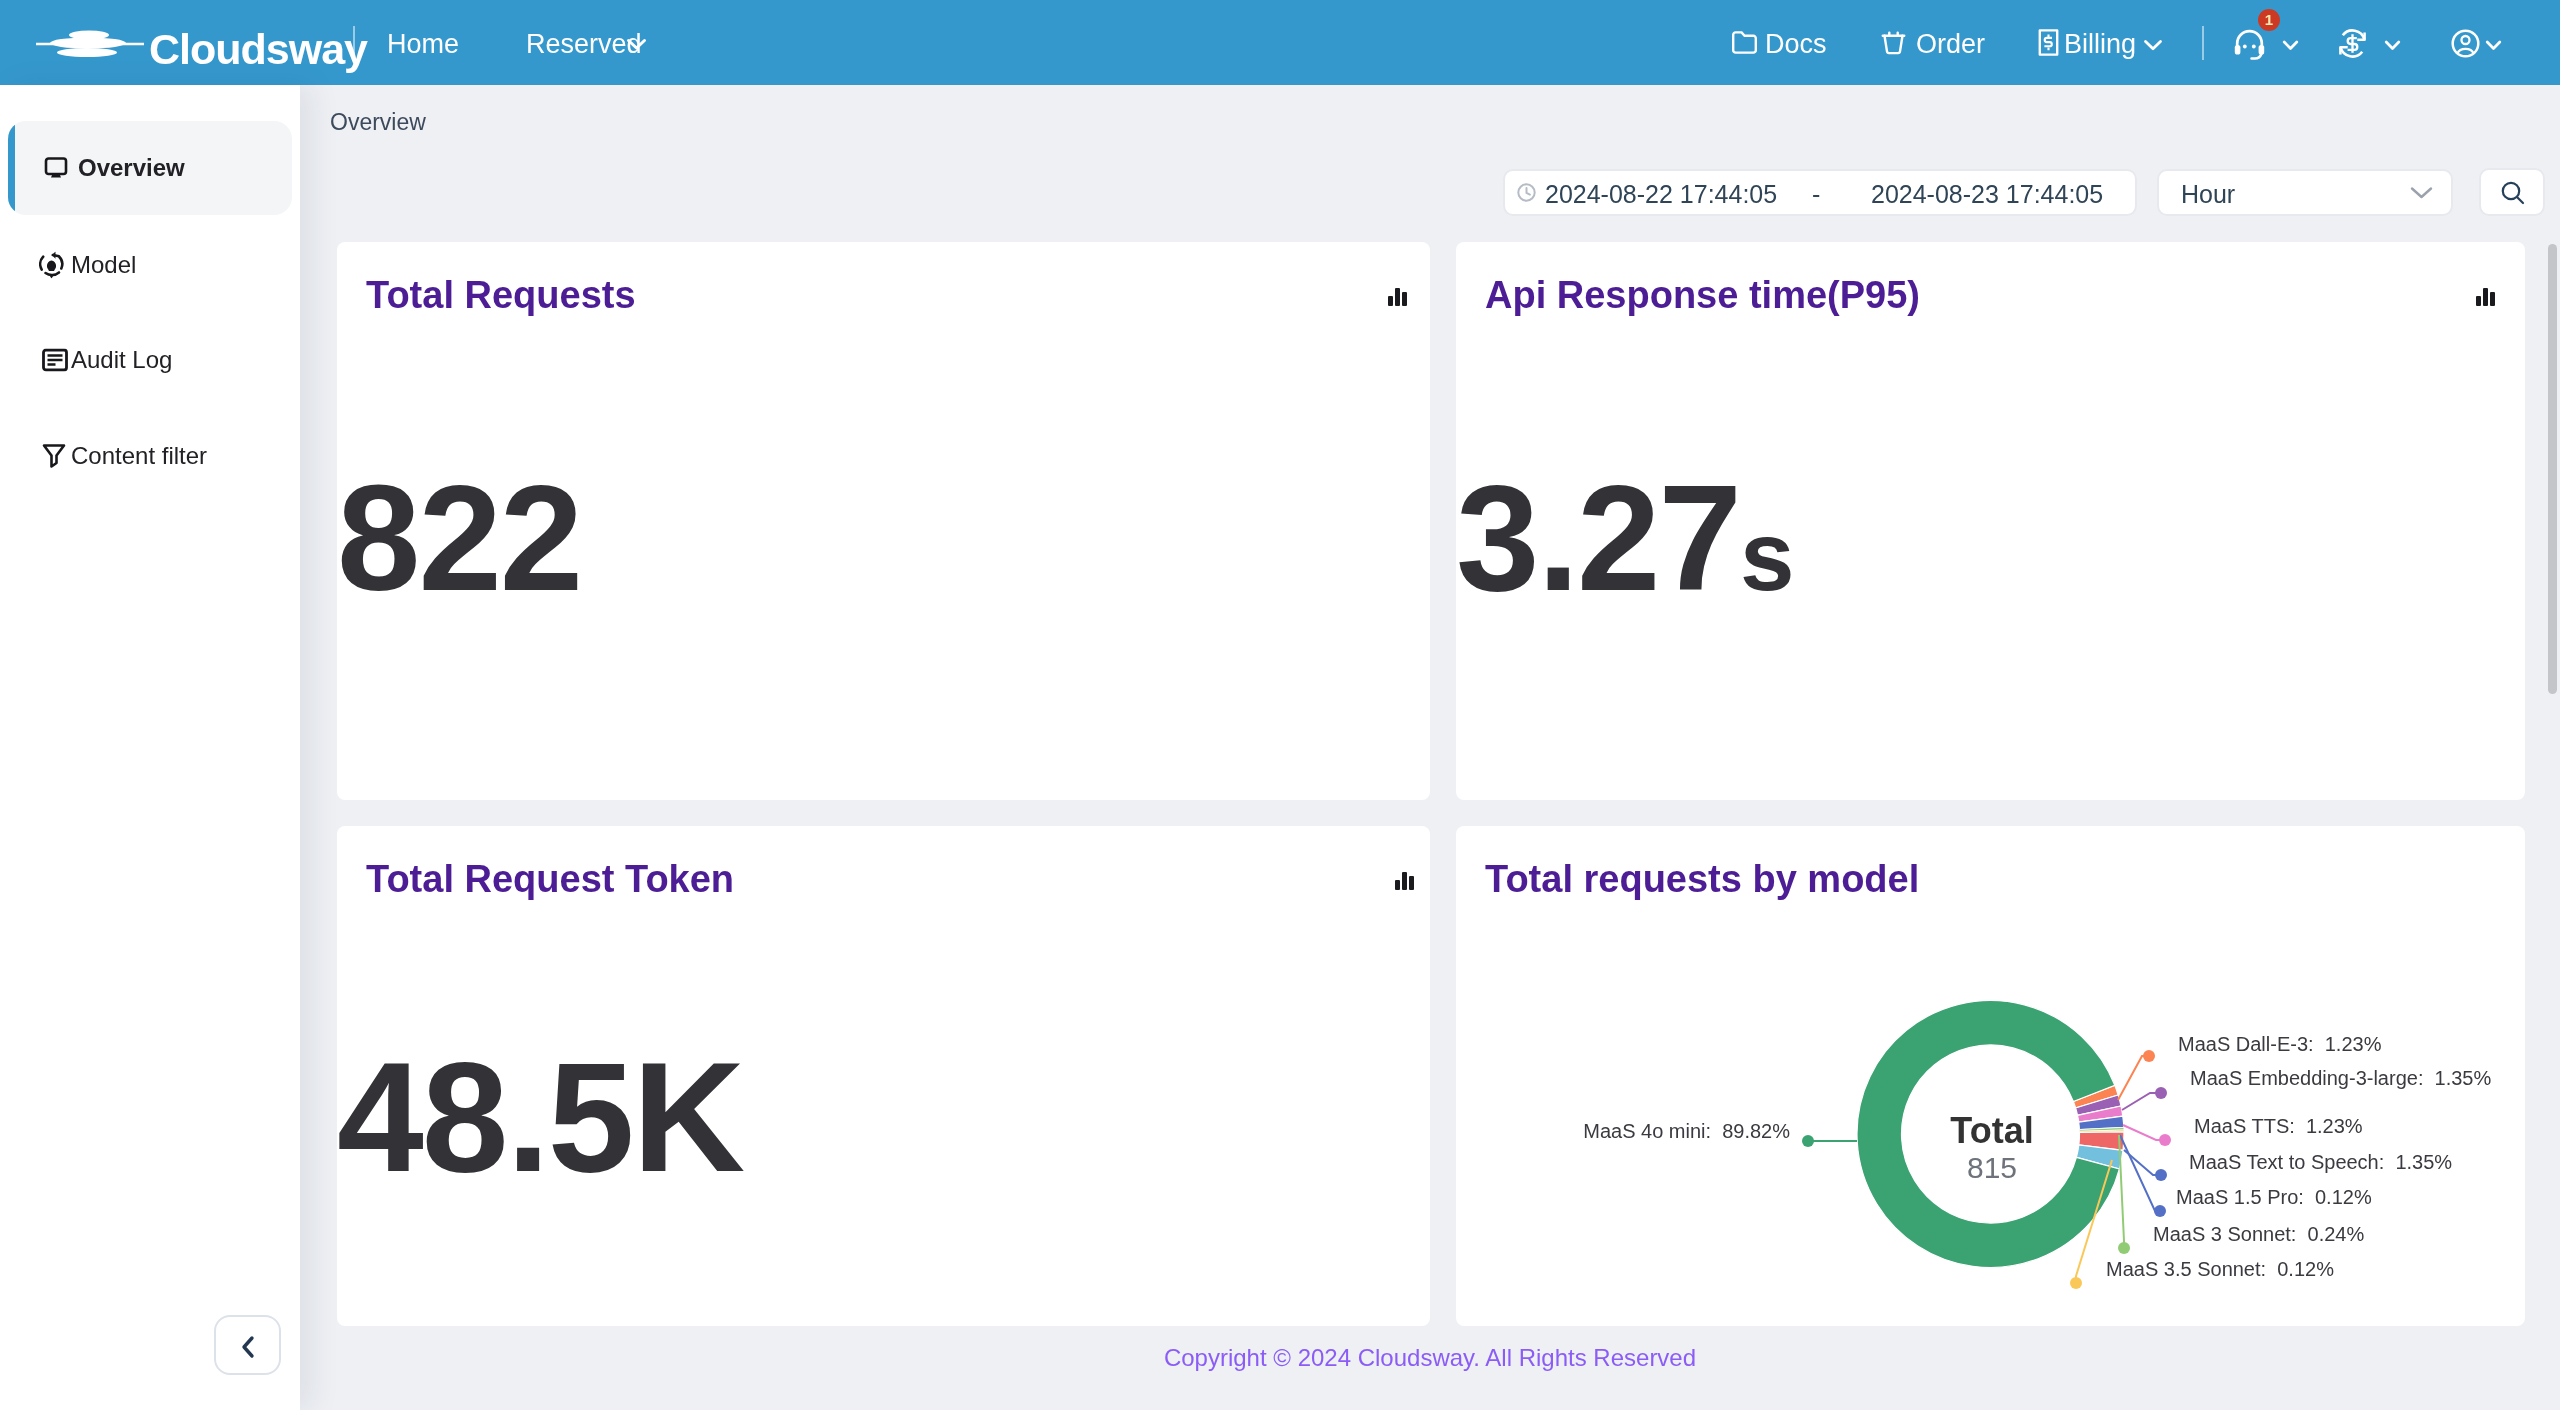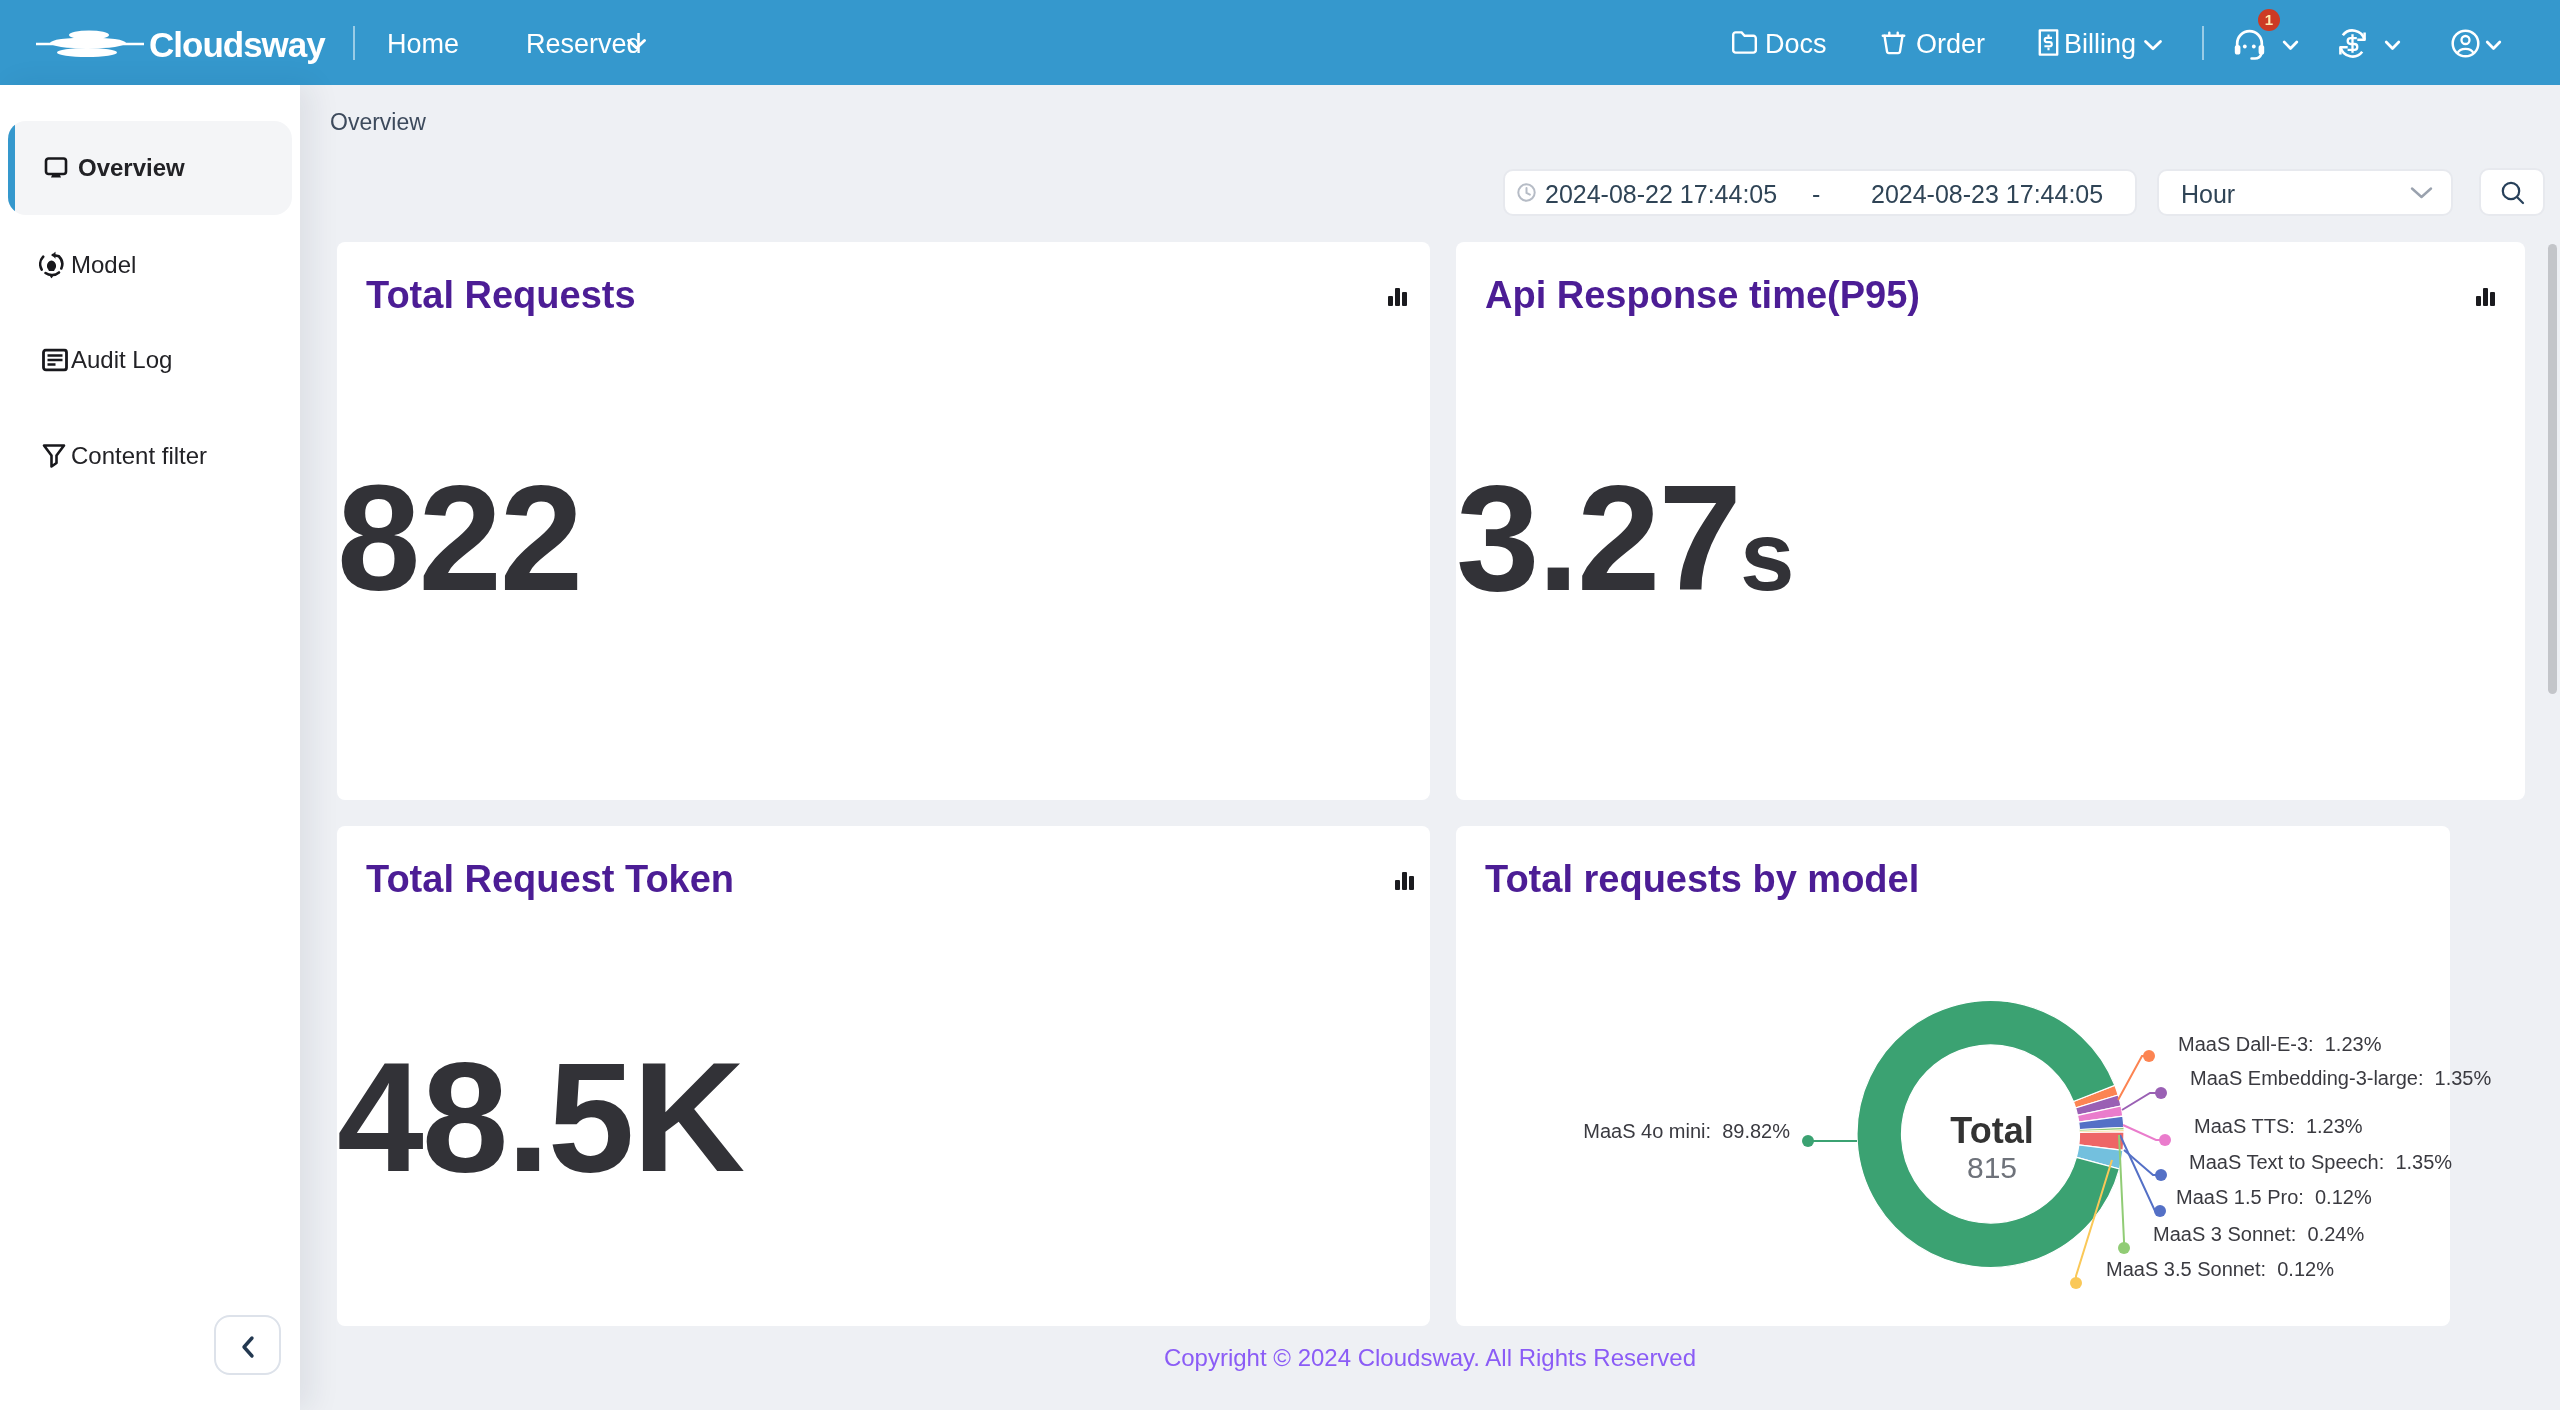--- a/index.html
+++ b/index.html
@@ -3,21 +3,21 @@
 <meta charset="utf-8">
 <style>
   * { margin:0; padding:0; box-sizing:border-box; }
   html,body { width:2560px; height:1410px; overflow:hidden;
     font-family:"Liberation Sans", sans-serif; background:#eef0f4; }
   .abs { position:absolute; }
 
   
   #topbar { position:absolute; left:0; top:0; width:2560px; height:85px; background:#3598cd; }
   #topbar .navtxt { position:absolute; color:#fff; font-size:27px; font-weight:400; }
-  #logo-text { position:absolute; left:149px; top:25px; color:#fff; font-size:35px; font-weight:700; letter-spacing:-1px;text-align:right; }
+  #logo-text { position:absolute; left:149px; top:25px; color:#fff; font-size:43px; font-weight:700; letter-spacing:-1px;text-align:right; }
   #nav-sep { position:absolute; left:353px; top:26px; width:2px; height:34px; background:rgba(255,255,255,.5); }
 
   
   #sidebar { position:absolute; left:0; top:85px; width:300px; height:1325px; background:#fff;
     box-shadow:12px 0 28px rgba(30,40,60,.08); }
   .side-item { position:absolute; left:0; width:300px; height:50px; color:#222226; font-size:24px; }
   .side-item svg { position:absolute; top:50%; transform:translateY(-50%); }
   .side-item .lbl { position:absolute; left:71px; top:50%; transform:translateY(-50%); }
   #active-item { position:absolute; left:8px; top:36px; width:284px; height:94px; background:#f4f5f7;
     border-radius:18px; overflow:hidden; }
@@ -31,21 +31,21 @@
   .inputbox { position:absolute; background:#fff; border:2px solid #e7e9ee; border-radius:10px; }
   #datebox  { left:1503px; top:169px; width:634px; height:47px; }
   #hourbox  { left:2157px; top:169px; width:296px; height:47px; }
   #searchbtn{ left:2479px; top:168px; width:66px; height:48px; }
   .dtxt { position:absolute; font-size:25px; color:#2f4456; }
 
   .card { position:absolute; background:#fff; border-radius:8px; }
   #card1 { left:337px;  top:242px; width:1093px; height:558px; }
   #card2 { left:1456px; top:242px; width:1069px; height:558px; }
   #card3 { left:337px;  top:826px; width:1093px; height:500px; }
-  #card4 { left:1456px; top:826px; width:994px; height:500px; }
+  #card4 { left:1456px; top:826px; width:1069px; height:500px; }
   .ctitle { position:absolute; left:29px; top:34px; font-size:38px; font-weight:700; color:#4c1d95; line-height:1; }
   .bign { position:absolute; left:0; width:100%; text-align:left; font-weight:700; color:#323237;
     font-size:150px; line-height:1; letter-spacing:-2px; }
   #card3 .bign { font-size:156px; }
   .baricon { position:absolute; width:19px; height:18px; }
   .baricon span { position:absolute; bottom:0; background:#1b1b1f; width:4.5px; border-radius:1px; }
 
   #footer { position:absolute; left:300px; top:1326px; width:2260px; height:84px; }
   #footer .txt { position:absolute; left:0; width:100%; top:18px; text-align:center; font-size:24px; color:#8b5cf6; }
 

